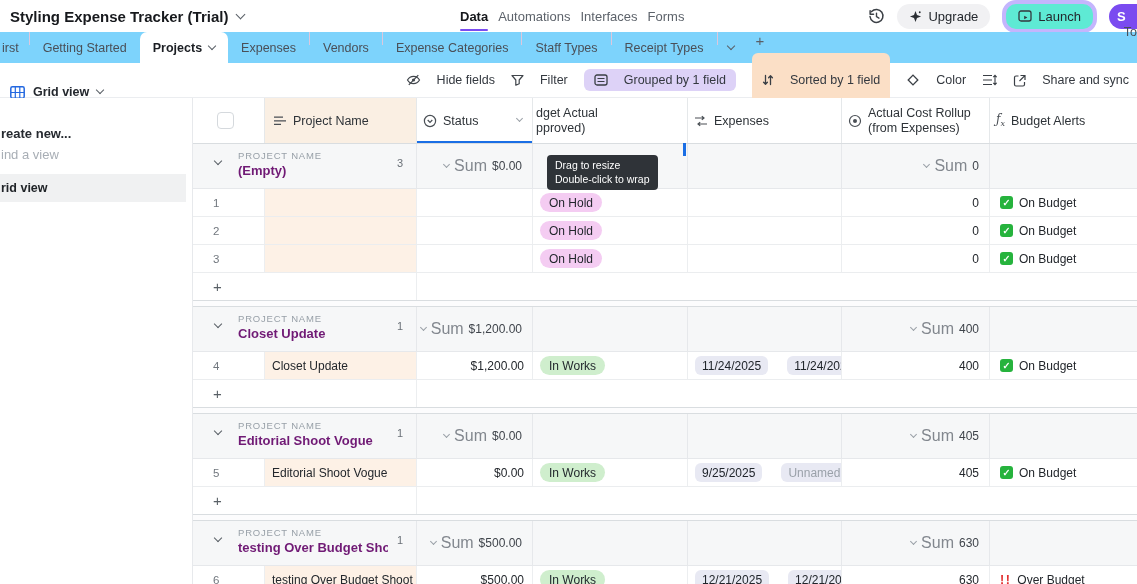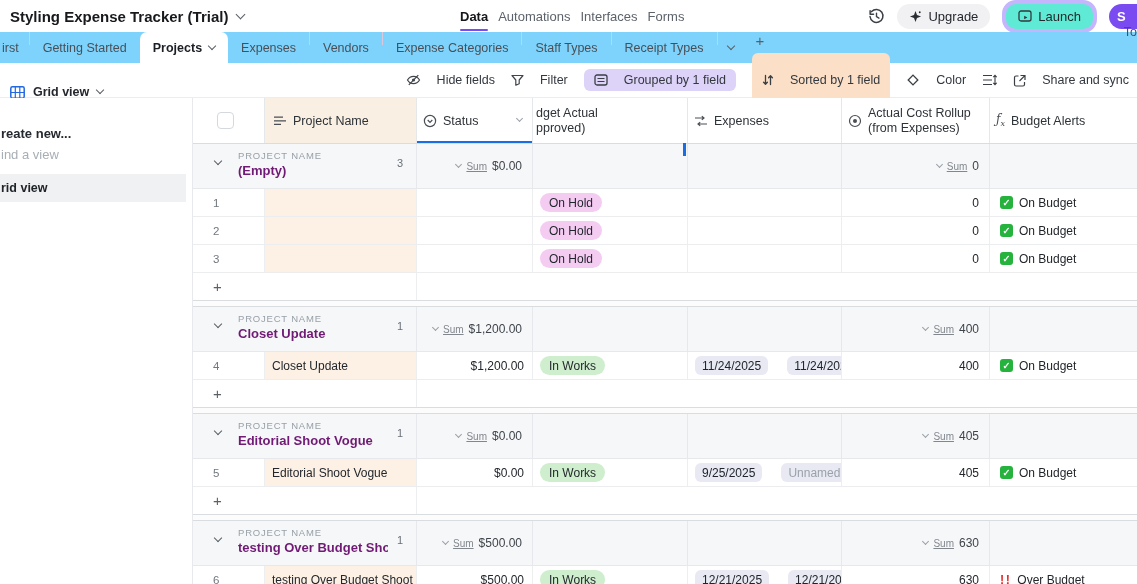--- a/index.html
+++ b/index.html
@@ -58,21 +58,21 @@
   .group{background:#fff;border-top:1px solid #d9dde0;border-bottom:1px solid #d9dde0;margin-bottom:5px;}
   .ghead{display:grid;grid-template-columns:224px 116px 155px 154px 148px 147px;height:44px;background:#f6f7f8;border-bottom:1px solid #e6e8eb;}
   .gcell{border-right:1px solid #e6e8eb;position:relative;overflow:hidden;}
   .ghead .gcell:last-child{border-right:none;}
   .gc-collapse{position:absolute;left:22px;top:18px;}
   .gmeta{padding-left:45px;padding-top:6px;}
   .gfield{font-size:9.5px;letter-spacing:.8px;color:#98a0a8;}
   .gname{font-size:13px;font-weight:700;color:#701a75;margin-top:2px;white-space:nowrap;overflow:hidden;max-width:150px;}
   .gcount{position:absolute;right:13px;top:13px;font-size:11px;color:#6a7077;}
   .gsum{display:flex;align-items:center;justify-content:flex-end;gap:5px;padding-right:10px;height:100%;font-size:12px;color:#3f444b;}
-  .sumlbl{color:#82878e;font-size:10px;text-decoration:underline;}
+  .sumlbl{color:#82878e;font-size:16px;}
   .grow{display:grid;grid-template-columns:72px 152px 116px 155px 154px 148px 147px;height:27px;border-bottom:1px solid #ebedef;background:#fff;}
   .gc{border-right:1px solid #eceef0;display:flex;align-items:center;overflow:hidden;}
   .gc:last-child{border-right:none;}
   .gc.num{padding-left:20px;font-size:11.5px;color:#71777e;}
   .gc.pname{background:#fdf1e6;padding:0 7px;font-size:12px;color:#23272c;white-space:nowrap;}
   .gc.money{justify-content:flex-end;padding-right:8px;font-size:12px;color:#23272c;}
   .gc.status{padding-left:7px;}
   .gc.exp{padding-left:7px;gap:19px;}
   .gc.rollup{justify-content:flex-end;padding-right:10px;font-size:12px;color:#23272c;}
   .gc.alert{padding-left:10px;gap:6px;font-size:12px;color:#23272c;white-space:nowrap;}
@@ -537,14 +537,18 @@
             <div class="gc rollup">630</div>
             <div class="gc alert">
               <span class="warnic">!!</span>
               <span>Over Budget</span>
             </div>
           </div>
         </div>
       </div>
   </div>
 
+  <div class="tooltip">
+    <div>Drag to resize</div>
+    <div>Double-click to wrap</div>
+  </div>
 
 </div>
 
 </body></html>

